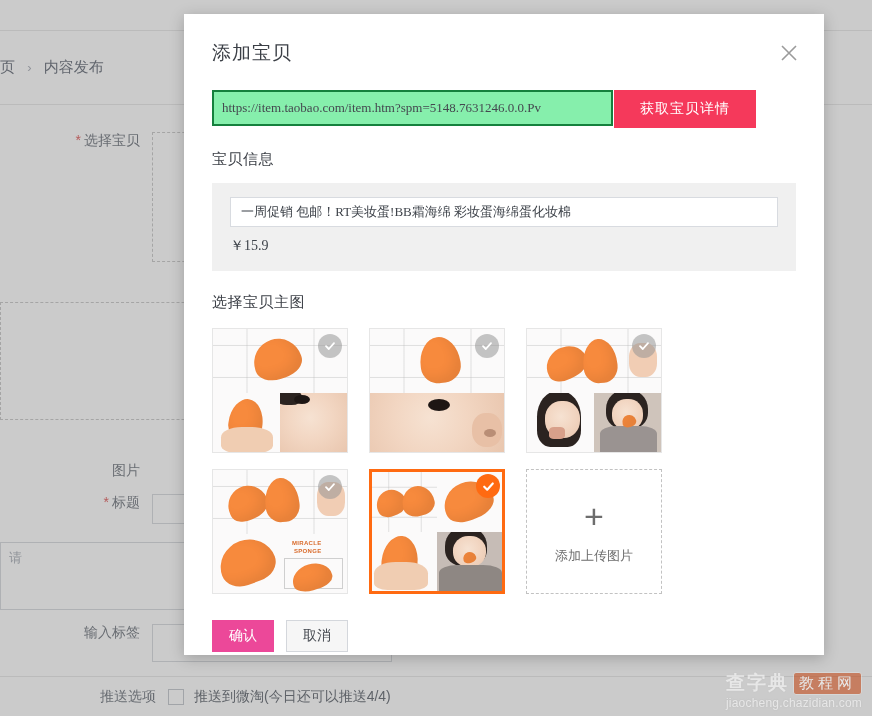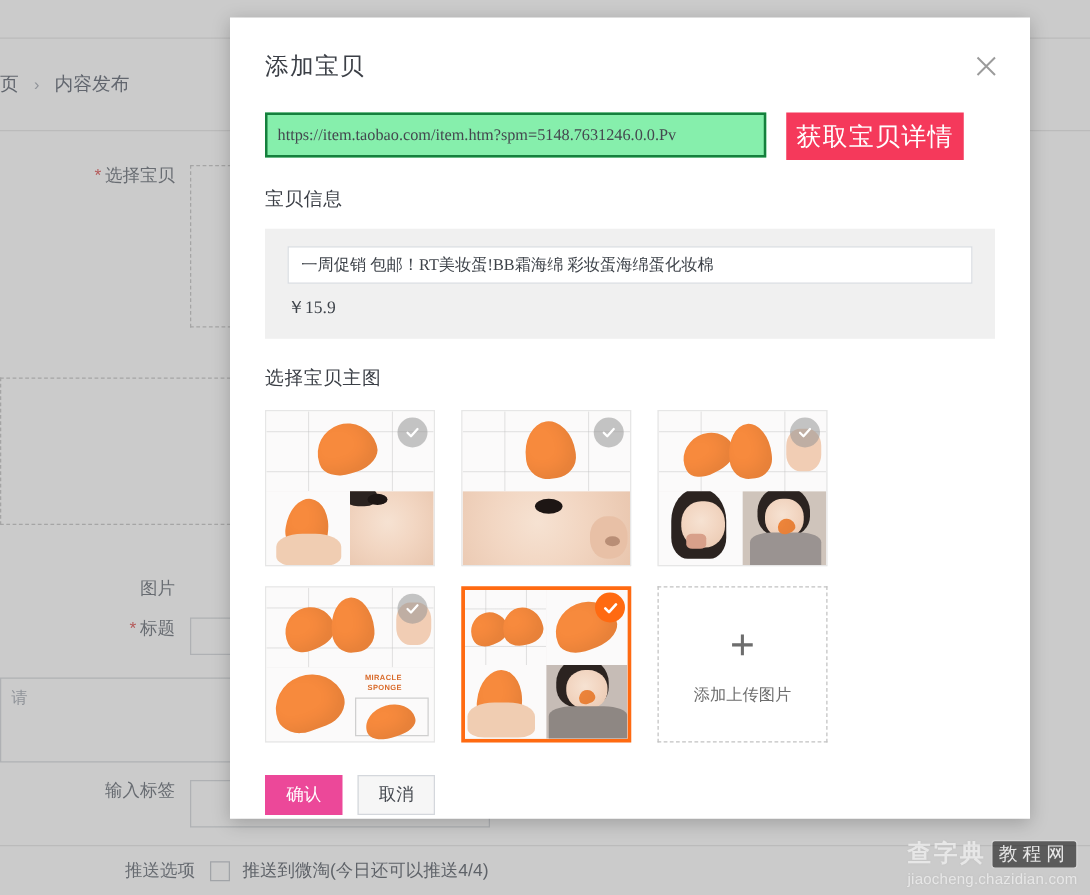--- a/index.html
+++ b/index.html
@@ -82,25 +82,25 @@
   }
   .url-input {
     width: 401px; height: 36px;
     border: 2px solid #15803d; background: #86efac;
     font-size: 13px; color: #44484f;
     padding: 0 8px;
     font-family: Liberation Serif, serif;
     outline: none;
   }
   .fetch-btn {
-    margin-left: 16px;
+    margin-left: 1px;
     width: 142px; height: 38px;
     background: #f5395b;
     color: #fff; border: none; cursor: pointer;
-    font-size: 20px; letter-spacing: 1px;
+    font-size: 14px; letter-spacing: 1px;
     font-family: Liberation Sans, sans-serif;
   }
 
   .section-title {
     font-size: 15px; color: #3b3f46; margin-top: 22px;
     letter-spacing: .5px;
   }
 
   .info-panel {
     margin-top: 14px;
@@ -183,21 +183,21 @@
   
   .watermark {
     position: absolute; right: 10px; bottom: 6px;
     text-align: center; opacity: .55;
     pointer-events: none;
   }
   .wm-top { display: flex; align-items: center; gap: 4px; }
   .wm-cn { font-size: 19px; color: #fff; font-weight: bold; letter-spacing: 2px;
            text-shadow: 0 0 2px #b8b8b8; }
   .wm-box { border: 1px solid #e2e2e2; border-radius: 3px; padding: 1px 5px;
-            font-size: 15px; color: #fff; letter-spacing: 4px; background: #000000; }
+            font-size: 15px; color: #fff; letter-spacing: 4px; background: #c2410c; }
   .wm-url { font-size: 12px; color: #fff; letter-spacing: .2px; text-shadow: 0 0 2px #a8a8a8; }
 
   
   .sponge {
     position: absolute;
     background: #f78a3d;
     border-radius: 52% 52% 46% 46% / 62% 62% 38% 38%;
     transform: rotate(-18deg);
     box-shadow: inset -6px -6px 12px rgba(0,0,0,0.07);
   }

